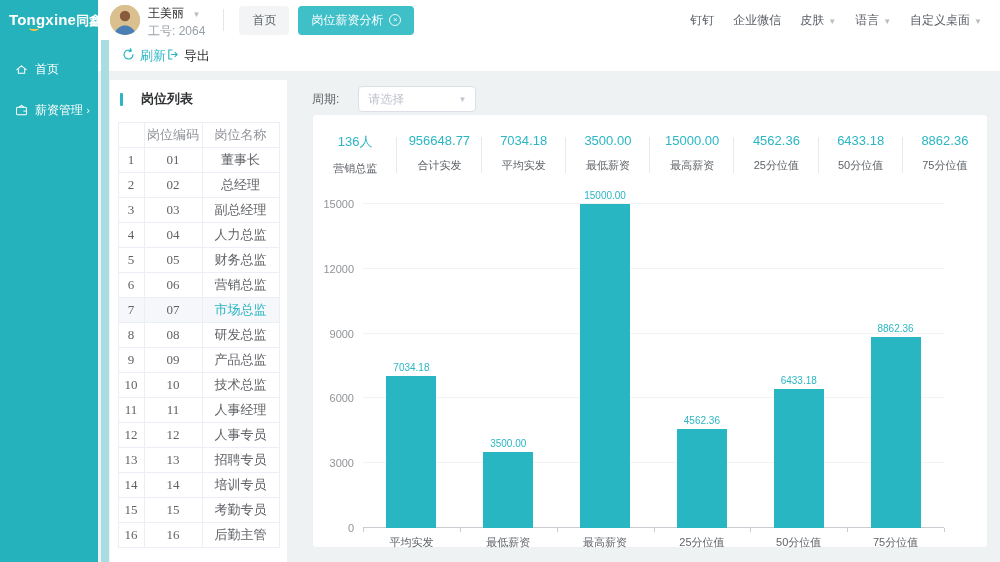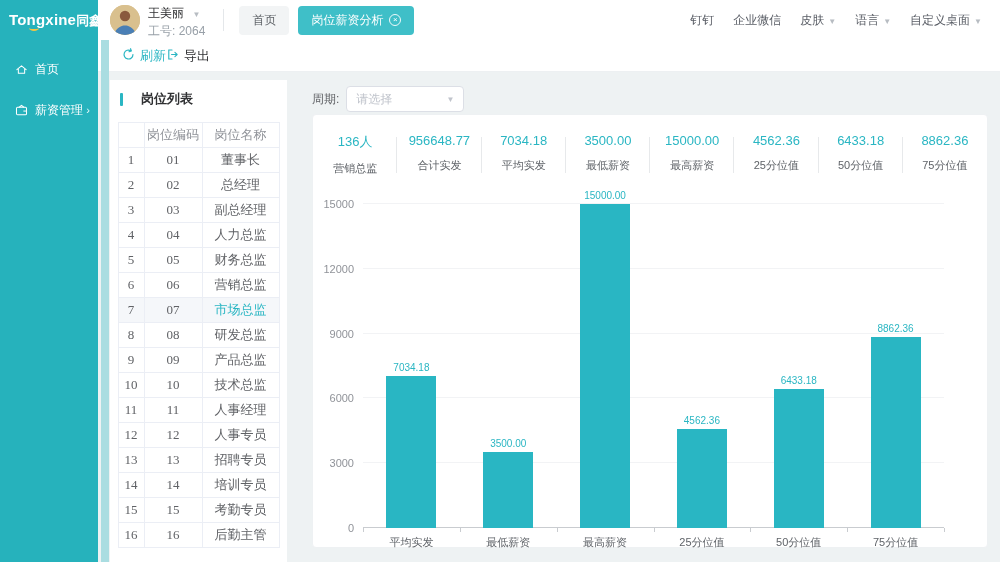--- a/index.html
+++ b/index.html
@@ -58,21 +58,21 @@
   .pos-table { border-collapse:collapse; margin:14px auto; font-size:13px; table-layout:fixed;font-family:Liberation Serif, serif; }
   .pos-table th, .pos-table td { border:1px solid #ebeef5; text-align:center; height:25px;
                                  overflow:hidden; white-space:nowrap; }
   .pos-table th { color:#909399; font-weight:normal; }
   .pos-table td { color:#606266; cursor:pointer; }
   tr.selected td { background:#f5f7fa; }
   tr.selected td.c-name { color:#2ab6c3; }
 
   
   .filter-row { position:absolute; left:312px; top:86px; display:flex; align-items:center;
-                font-size:12px; color:#606266; z-index:1; }
+                font-size:12px; color:#606266; z-index:1;gap:12px; }
   .select { width:118px; height:26px; border:1px solid #dcdfe6; background:#fff; border-radius:4px;
             display:flex; align-items:center; justify-content:space-between; padding:0 9px;
             color:#c0c4cc; margin-left:7px; cursor:pointer;text-align:right; }
   .select-caret { font-size:8px; color:#c0c4cc; }
 
   .card { position:absolute; left:312px; right:12px; top:114px; height:434px; background:#fff;
           border:1px solid #eef1f3; border-radius:4px; z-index:1; }
   .stats { display:flex; margin-top:13px; }
   .stat { flex:1; text-align:center; position:relative; padding:5px 0 6px; }
   .stat::after { content:""; position:absolute; right:0; top:9px; bottom:9px; width:1px; background:#e7e9eb; }

